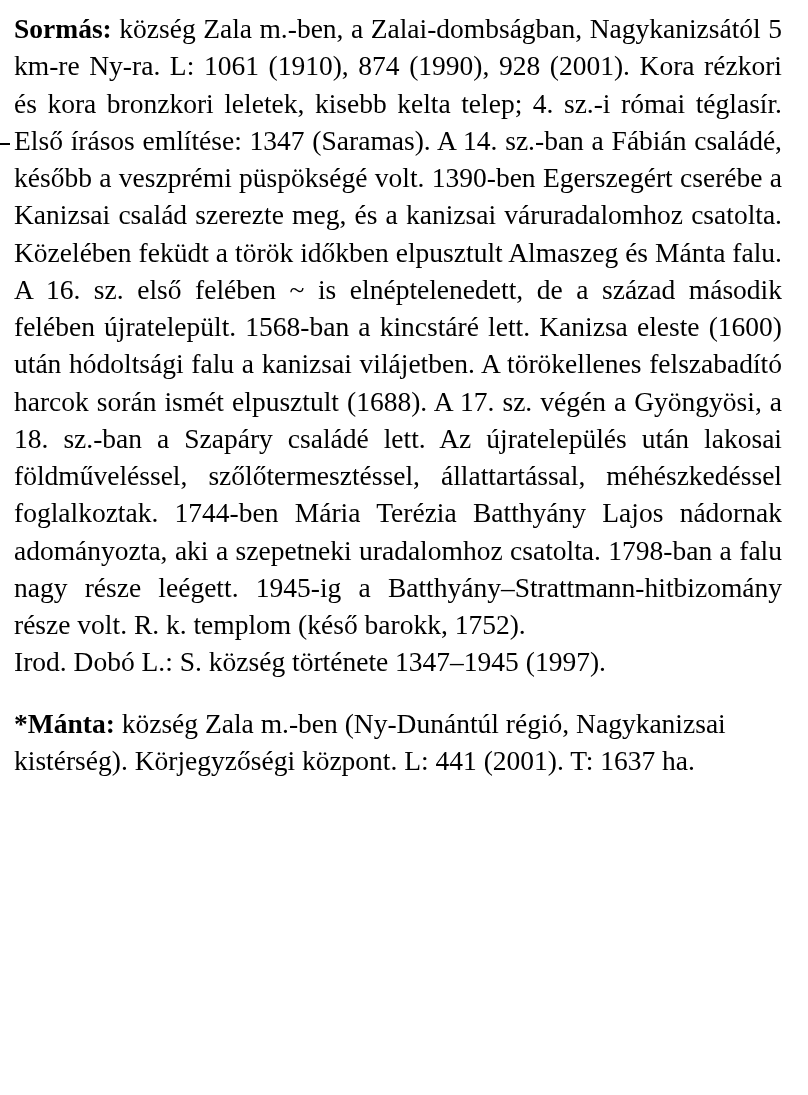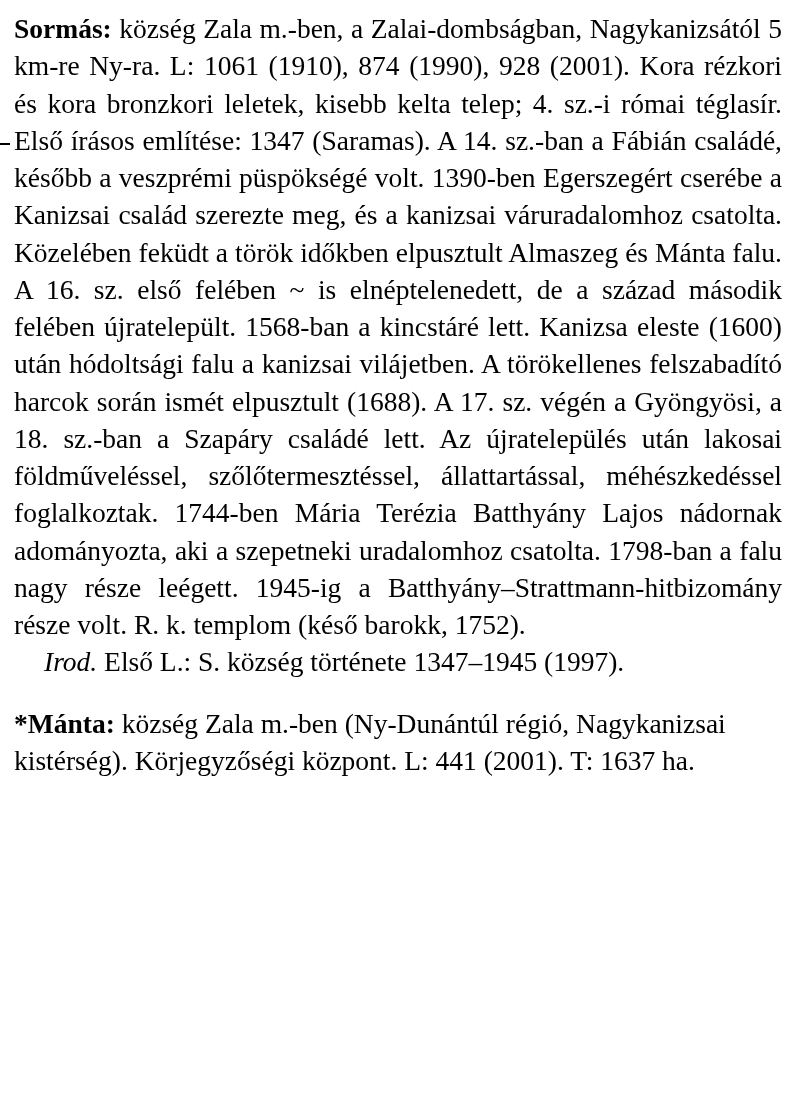--- a/index.html
+++ b/index.html
@@ -30,22 +30,20 @@
   }
   .entry p {
     margin: 0;
   }
   .headword {
     font-weight: bold;
   }
   .italic {
   }
   .irod-label {
-    font-style: italic;
-    margin-left: 30px;
   }
   .entry-second {
     margin-top: 24px;
   }
   
   .margin-tick {
     position: absolute;
     left: 0px;
     top: 143px;
     width: 10px;
@@ -58,20 +56,20 @@
 </style>
 </head>
 <body>
 
 <div class="page">
 
   <div class="margin-tick"></div>
 
   <div class="entry">
     <p><span class="headword">Sormás:</span><span> község Zala m.-ben, a Zalai-dombságban, Nagykanizsától 5 km-re Ny-ra. L: 1061 (1910), 874 (1990), 928 (2001). Kora rézkori és kora bronzkori leletek, kisebb kelta telep; 4. sz.-i római téglasír. Első írásos említése: 1347 (Saramas). A 14. sz.-ban a Fábián családé, később a veszprémi püspökségé volt. 1390-ben Egerszegért cserébe a Kanizsai család szerezte meg, és a kanizsai váruradalomhoz csatolta. Közelében feküdt a török időkben elpusztult Almaszeg és Mánta falu. A 16. sz. első felében ~ is elnéptelenedett, de a század második felében újratelepült. 1568-ban a kincstáré lett. Kanizsa eleste (1600) után hódoltsági falu a kanizsai vilájetben. A törökellenes felszabadító harcok során ismét elpusztult (1688). A 17. sz. végén a Gyöngyösi, a 18. sz.-ban a Szapáry családé lett. Az újratelepülés után lakosai földműveléssel, szőlőtermesztéssel, állattartással, méhészkedéssel foglalkoztak. 1744-ben Mária Terézia Batthyány Lajos nádornak adományozta, aki a szepetneki uradalomhoz csatolta. 1798-ban a falu nagy része leégett. 1945-ig a Batthyány–Strattmann-hitbizomány része volt. R. k. templom (késő barokk, 1752).</span></p>
-    <p><span class="irod-label">Irod.</span><span> Első L.: </span><span class="italic">S. község története 1347–1945</span><span> (1997).</span></p>
+    <p><span class="irod-label">Irod.</span><span> Dobó L.: </span><span class="italic">S. község története 1347–1945</span><span> (1997).</span></p>
   </div>
 
   <div class="entry entry-second">
     <p class="last-line"><span class="headword">*Mánta:</span><span> község Zala m.-ben (Ny-Dunántúl régió, Nagykanizsai kistérség). Körjegyzőségi központ. L: 441 (2001). T: 1637 ha.</span></p>
   </div>
 
 </div>
 
 </body></html>

